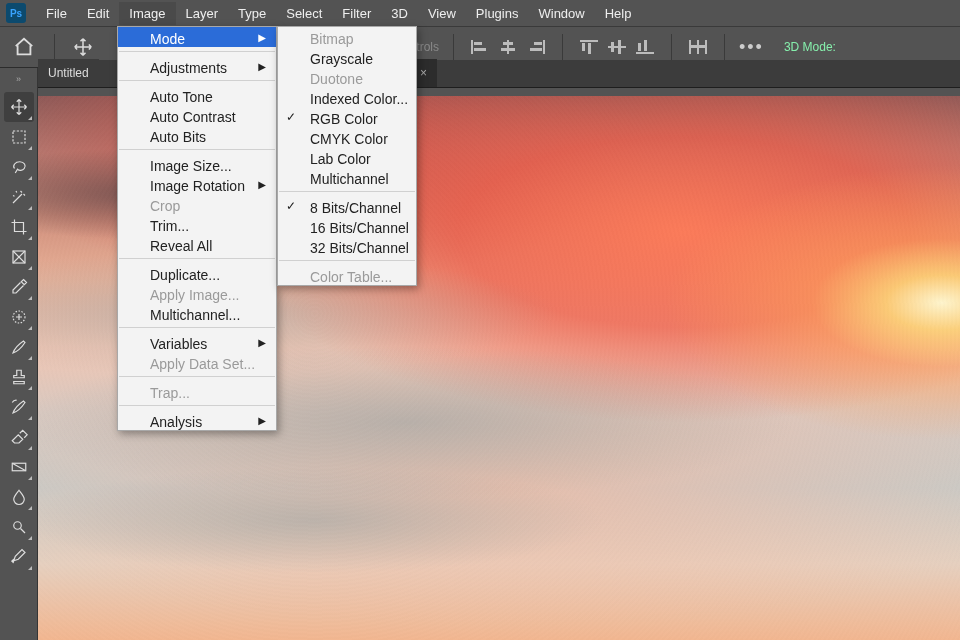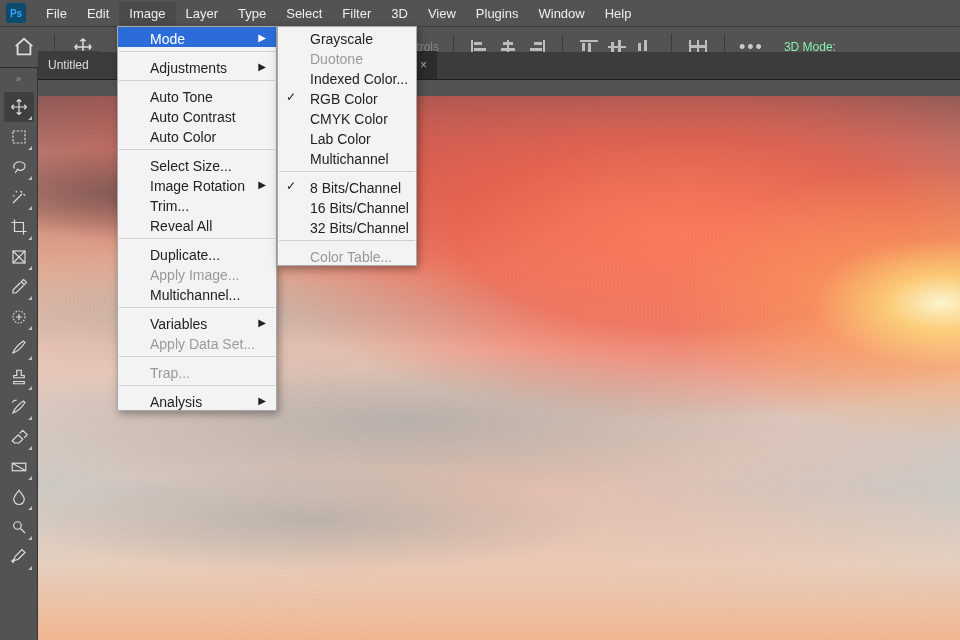--- a/index.html
+++ b/index.html
@@ -24,21 +24,21 @@
   .mode3d { color: #86efac; font-size: 12px; margin-left: 10px; }
 
   
   .lefttools { position: absolute; left: 0; top: 68px; width: 38px; bottom: 0; background: #535353; border-right: 1px solid #353535; display: flex; flex-direction: column; align-items: center; padding-top: 6px; gap: 4px; }
   .lefttools .chev { color: #aaa; font-size: 9px; height: 14px; }
   .tool { width: 30px; height: 30px; display: flex; align-items: center; justify-content: center; color: #ddd; position: relative; }
   .tool.selected { background: #3f3f3f; border-radius: 3px; }
   .tool .corner { position: absolute; right: 2px; bottom: 2px; width: 0; height: 0; border-left: 4px solid transparent; border-bottom: 4px solid #bbb; }
 
   
-  .tabbar { position: absolute; left: 38px; right: 0; top: 52px; height: 28px; background: #3c3c3c; display: flex; align-items: flex-end; font-size: 12px; border-bottom: 1px solid #1e1e1e; }
+  .tabbar { position: absolute; left: 38px; right: 0; top: 60px; height: 28px; background: #3c3c3c; display: flex; align-items: flex-end; font-size: 12px; border-bottom: 1px solid #1e1e1e; }
   .tab { height: 28px; display: flex; align-items: center; padding: 0 10px; gap: 8px; color: #ddd; background: #3c3c3c; }
   .tab.active { background: #2c2c2c; }
   .tab .x { color: #aaa; font-size: 12px; }
 
   
   .canvas { position: absolute; left: 38px; top: 96px; right: 0; bottom: 0; overflow: hidden; }
   .sky { position: absolute; inset: 0; background:
     radial-gradient(ellipse 50% 42% at 98% 38%, rgba(255,250,210,0.95) 0%, rgba(255,220,120,0.8) 12%, rgba(255,160,90,0.55) 28%, rgba(255,120,80,0) 60%),
     radial-gradient(ellipse 70% 50% at 70% 25%, rgba(255,120,85,0.9) 0%, rgba(240,90,70,0.7) 35%, rgba(180,80,80,0) 70%),
     radial-gradient(ellipse 60% 40% at 30% 10%, rgba(210,80,70,0.85) 0%, rgba(160,70,70,0) 60%),
@@ -310,30 +310,33 @@
         <span class="arrow">▶</span>
       </div>
       <div class="sep"></div>
       <div class="row">
         <span>Auto Tone</span>
       </div>
       <div class="row">
         <span>Auto Contrast</span>
       </div>
       <div class="row">
-        <span>Auto Color</span>
-      </div>
-      <div class="sep"></div>
-      <div class="row">
-        <span>Select Size...</span>
+        <span>Auto Bits</span>
+      </div>
+      <div class="sep"></div>
+      <div class="row">
+        <span>Image Size...</span>
       </div>
       <div class="row">
         <span>Image Rotation</span>
         <span class="arrow">▶</span>
       </div>
+      <div class="row disabled">
+        <span>Crop</span>
+      </div>
       <div class="row">
         <span>Trim...</span>
       </div>
       <div class="row">
         <span>Reveal All</span>
       </div>
       <div class="sep"></div>
       <div class="row">
         <span>Duplicate...</span>
       </div>
@@ -356,20 +359,23 @@
         <span>Trap...</span>
       </div>
       <div class="sep"></div>
       <div class="row">
         <span>Analysis</span>
         <span class="arrow">▶</span>
       </div>
     </div>
 
 <div class="menu" id="modeMenu">
+      <div class="row disabled">
+        <span>Bitmap</span>
+      </div>
       <div class="row">
         <span>Grayscale</span>
       </div>
       <div class="row disabled">
         <span>Duotone</span>
       </div>
       <div class="row">
         <span>Indexed Color...</span>
       </div>
       <div class="row">

